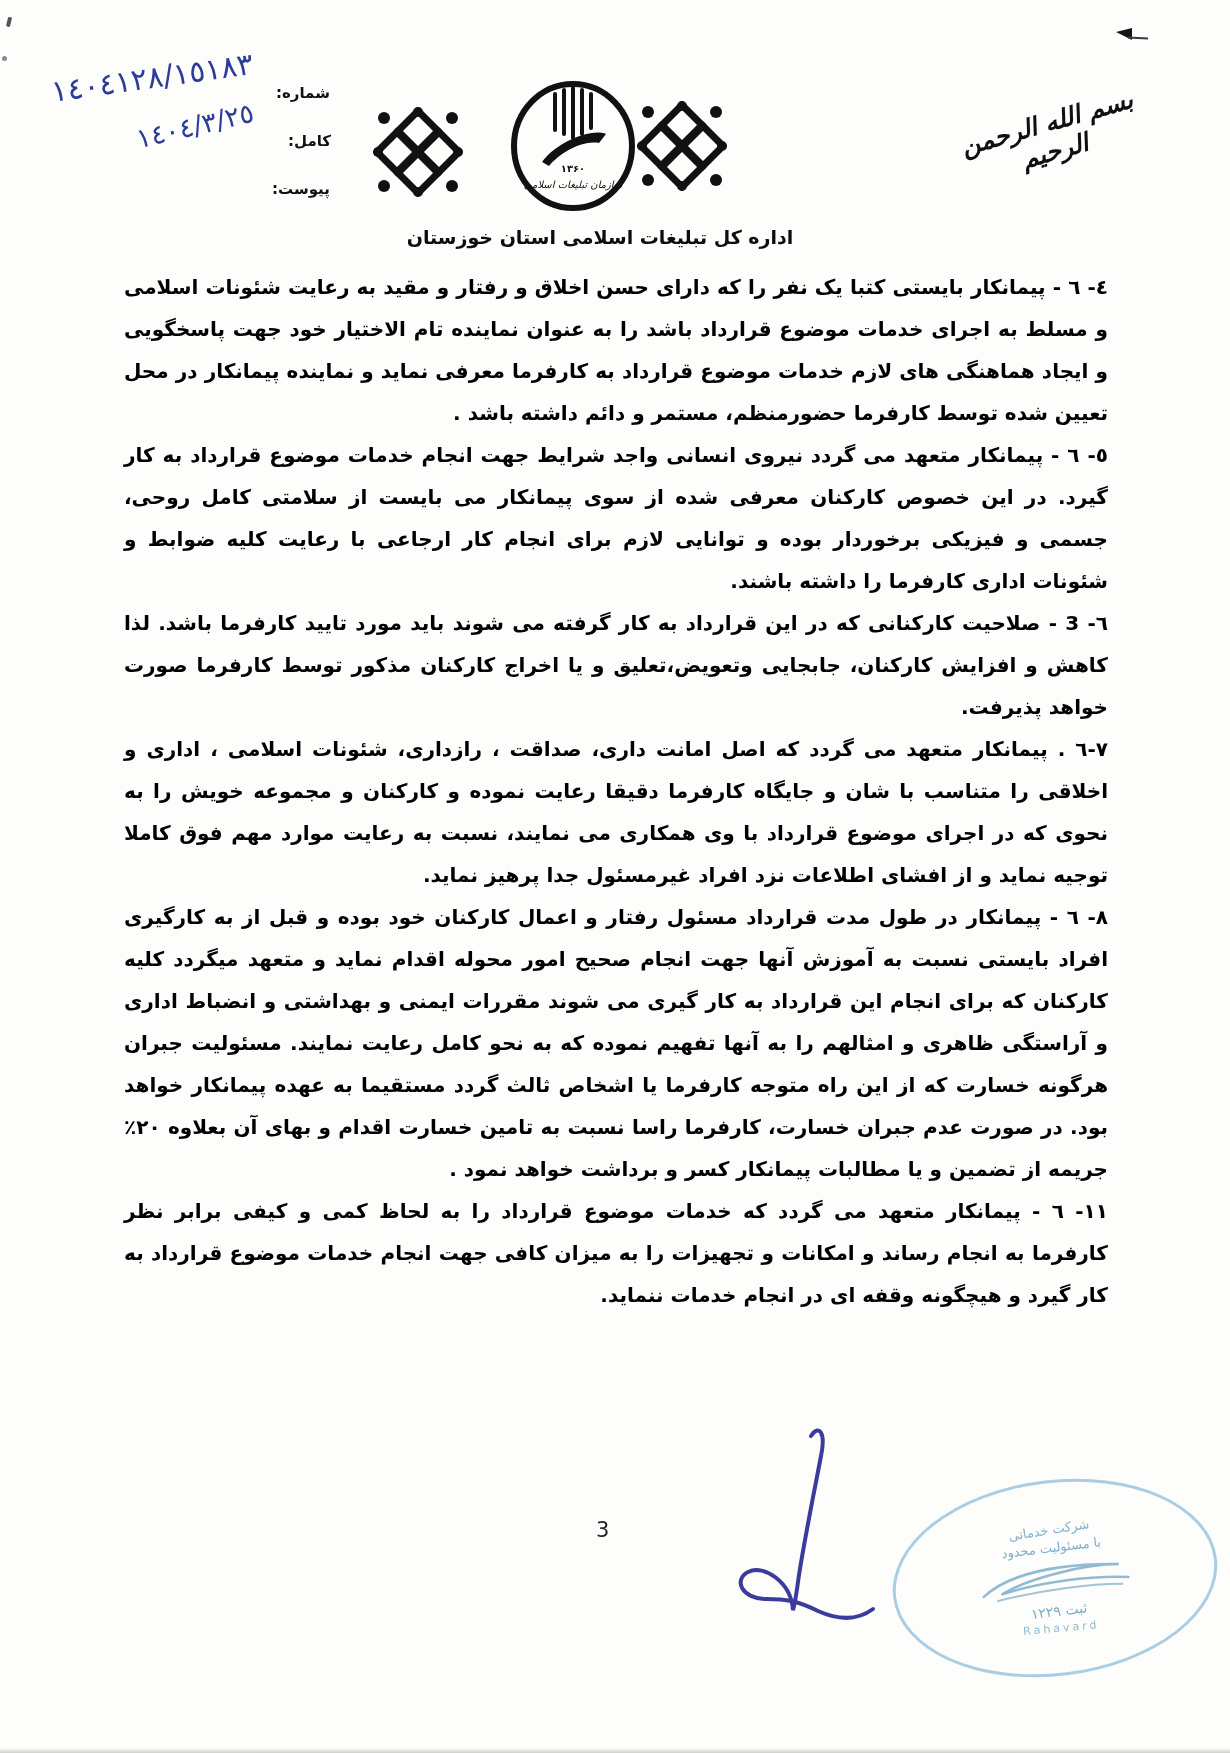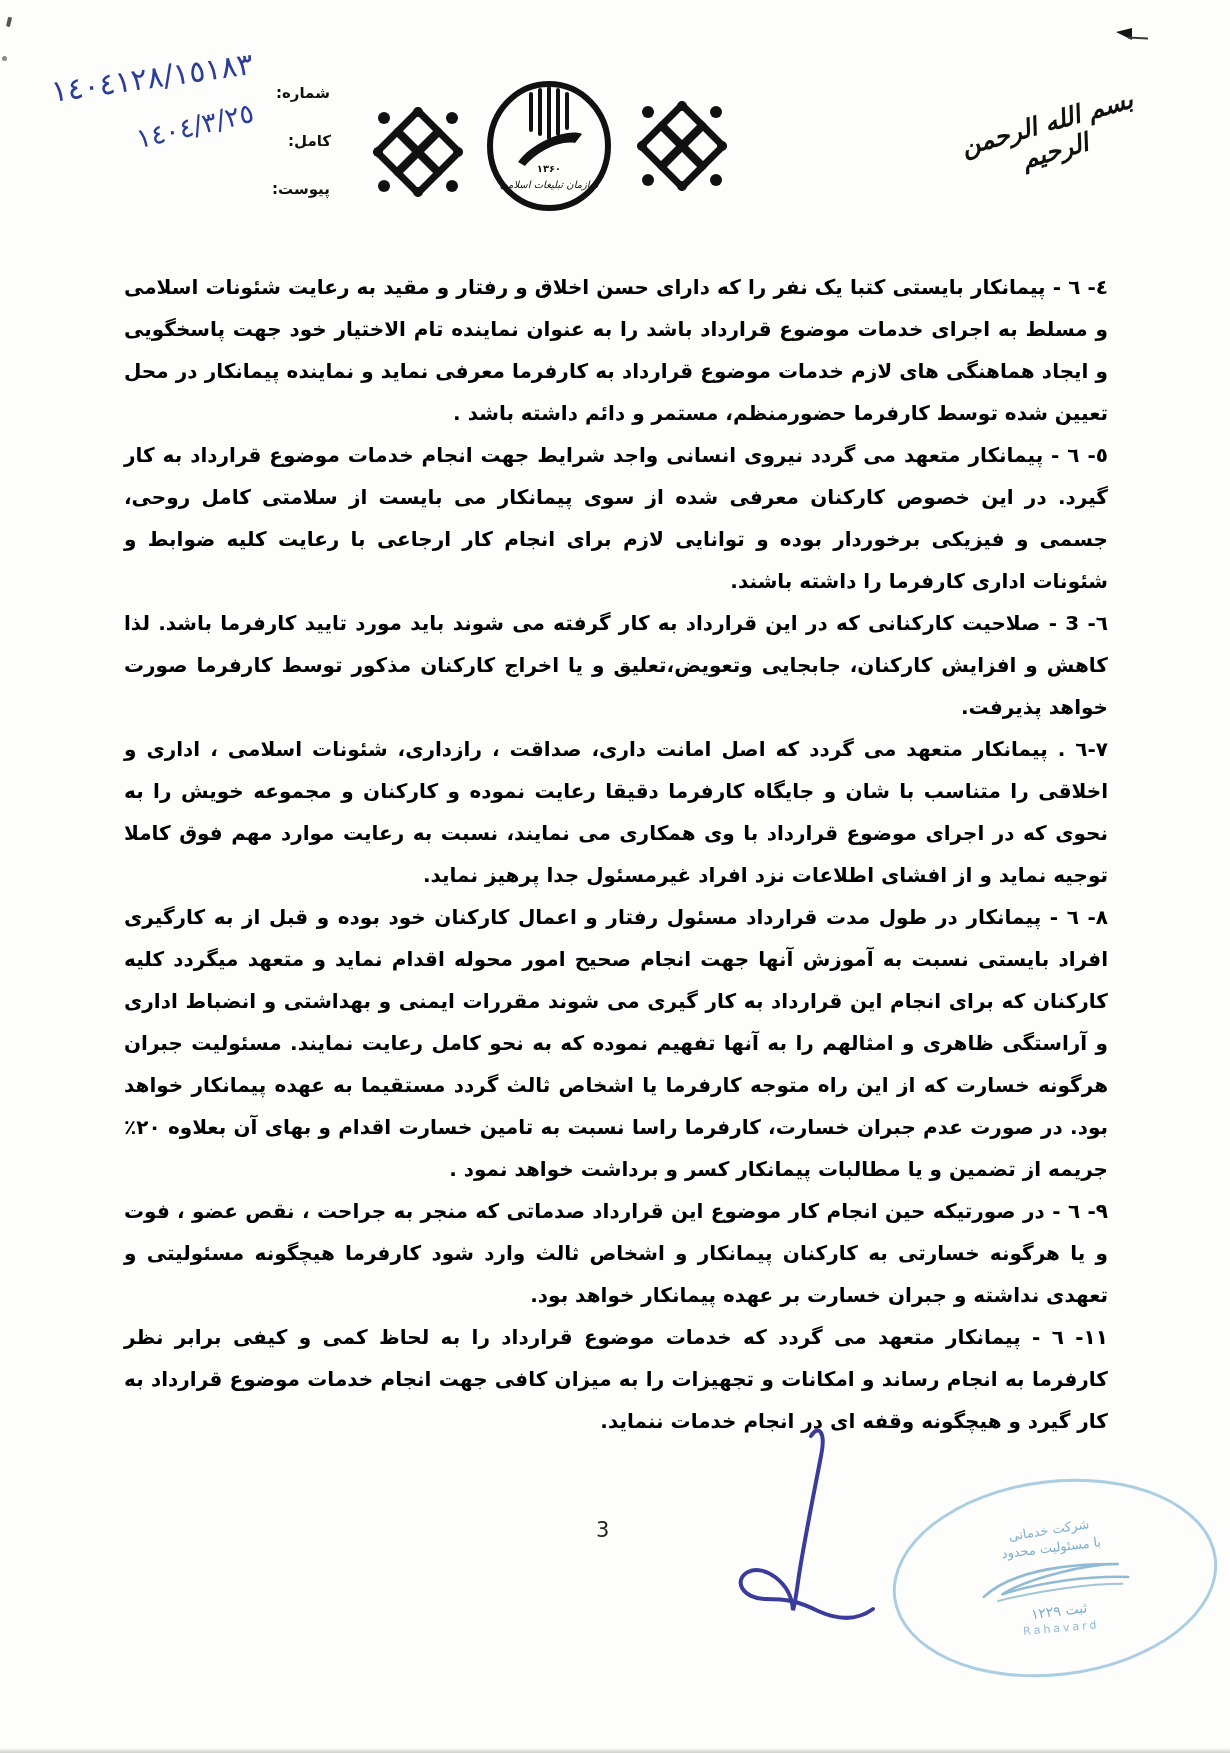--- a/index.html
+++ b/index.html
@@ -53,21 +53,21 @@
     font-size: 15px; font-weight: bold; color: #111;
   }
   .label-number { left: 276px; top: 84px; }
   .label-date { left: 288px; top: 132px; }
   .label-attachment { left: 272px; top: 180px; }
 
   .ornament { position: absolute; width: 92px; height: 92px; }
   .ornament-left { left: 372px; top: 106px; }
   .ornament-right { left: 636px; top: 100px; }
 
-  .org-logo { position: absolute; left: 484px; top: 78px; width: 130px; height: 136px; }
+  .org-logo { position: absolute; left: 508px; top: 78px; width: 130px; height: 136px; }
 
   .bismillah {
     position: absolute; left: 936px; top: 108px; width: 230px;
     direction: rtl; text-align: center;
     font-size: 25px; font-weight: bold; font-style: italic;
     transform: rotate(-16deg);
     color: #101010;
   }
   .department-title {
     position: absolute; left: 360px; top: 226px; width: 480px;
@@ -183,28 +183,28 @@
         <line x1="83" y1="16" x2="83" y2="50"></line>
       </g>
       <path d="M34 84 C50 62 86 50 98 56 L91 65 C74 62 52 75 41 88 Z" fill="#111"></path>
       <text x="65" y="94" text-anchor="middle" font-size="10" font-weight="bold" font-family="DejaVu Sans, sans-serif" fill="#111">۱۳۶۰</text>
       <text x="65" y="110" text-anchor="middle" font-size="10" font-style="italic" font-family="DejaVu Sans, sans-serif" fill="#111">سازمان تبلیغات اسلامی</text>
     </svg>
   </div>
 
   <div class="bismillah">بسم الله الرحمن الرحیم</div>
 
+  <div class="department-title">اداره کل تبلیغات اسلامی استان خوزستان</div>
 
   <div class="contract-body">
     <p>٤- ٦ - پیمانکار بایستی کتبا یک نفر را که دارای حسن اخلاق و رفتار و مقید به رعایت شئونات اسلامی و مسلط به اجرای خدمات موضوع قرارداد باشد را به عنوان نماینده تام الاختیار خود جهت پاسخگویی و ایجاد هماهنگی های لازم خدمات موضوع قرارداد به کارفرما معرفی نماید و نماینده پیمانکار در محل تعیین شده توسط کارفرما حضورمنظم، مستمر و دائم داشته باشد .</p>
     <p>٥- ٦ - پیمانکار متعهد می گردد نیروی انسانی واجد شرایط جهت انجام خدمات موضوع قرارداد به کار گیرد. در این خصوص کارکنان معرفی شده از سوی پیمانکار می بایست از سلامتی کامل روحی، جسمی و فیزیکی برخوردار بوده و توانایی لازم برای انجام کار ارجاعی با رعایت کلیه ضوابط و شئونات اداری کارفرما را داشته باشند.</p>
     <p>٦- 3 - صلاحیت کارکنانی که در این قرارداد به کار گرفته می شوند باید مورد تایید کارفرما باشد. لذا کاهش و افزایش کارکنان، جابجایی وتعویض،تعلیق و یا اخراج کارکنان مذکور توسط کارفرما صورت خواهد پذیرفت.</p>
     <p>٧-٦ . پیمانکار متعهد می گردد که اصل امانت داری، صداقت ، رازداری، شئونات اسلامی ، اداری و اخلاقی را متناسب با شان و جایگاه کارفرما دقیقا رعایت نموده و کارکنان و مجموعه خویش را به نحوی که در اجرای موضوع قرارداد با وی همکاری می نمایند، نسبت به رعایت موارد مهم فوق کاملا توجیه نماید و از افشای اطلاعات نزد افراد غیرمسئول جدا پرهیز نماید.</p>
     <p>٨- ٦ - پیمانکار در طول مدت قرارداد مسئول رفتار و اعمال کارکنان خود بوده و قبل از به کارگیری افراد بایستی نسبت به آموزش آنها جهت انجام صحیح امور محوله اقدام نماید و متعهد میگردد کلیه کارکنان که برای انجام این قرارداد به کار گیری می شوند مقررات ایمنی و بهداشتی و انضباط اداری و آراستگی ظاهری و امثالهم را به آنها تفهیم نموده که به نحو کامل رعایت نمایند. مسئولیت جبران هرگونه خسارت که از این راه متوجه کارفرما یا اشخاص ثالث گردد مستقیما به عهده پیمانکار خواهد بود. در صورت عدم جبران خسارت، کارفرما راسا نسبت به تامین خسارت اقدام و بهای آن بعلاوه ٢٠٪ جریمه از تضمین و یا مطالبات پیمانکار کسر و برداشت خواهد نمود .</p>
-    <p>٩- ٦ - در صورتیکه حین انجام کار موضوع این قرارداد صدماتی که منجر به جراحت ، نقص عضو ، فوت و یا هرگونه خسارتی به کارکنان پیمانکار و اشخاص ثالث وارد شود کارفرما هیچگونه مسئولیتی و تعهدی نداشته و جبران خسارت بر عهده پیمانکار خواهد بود.</p>
     <p>١١- ٦ - پیمانکار متعهد می گردد که خدمات موضوع قرارداد را به لحاظ کمی و کیفی برابر نظر کارفرما به انجام رساند و امکانات و تجهیزات را به میزان کافی جهت انجام خدمات موضوع قرارداد به کار گیرد و هیچگونه وقفه ای در انجام خدمات ننماید.</p>
   </div>
 
   <div class="page-number">3</div>
 
   <div class="signature">
     <svg viewBox="0 0 210 225" width="210" height="225">
       <path d="M121 16 C129 4 136 12 131 36 C123 78 112 132 108 162 C106 176 105 184 103 190
                C101 162 74 144 58 152 C43 160 52 179 76 179 C96 179 108 181 128 191
                C150 201 168 200 183 189" fill="none" stroke="#3b3b9b" stroke-width="4" stroke-linecap="round"></path>

